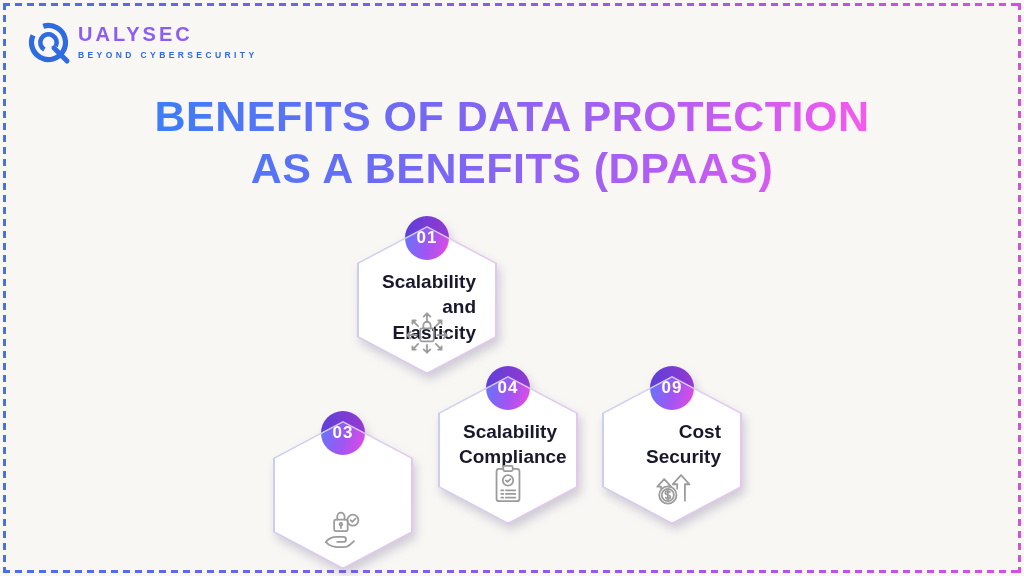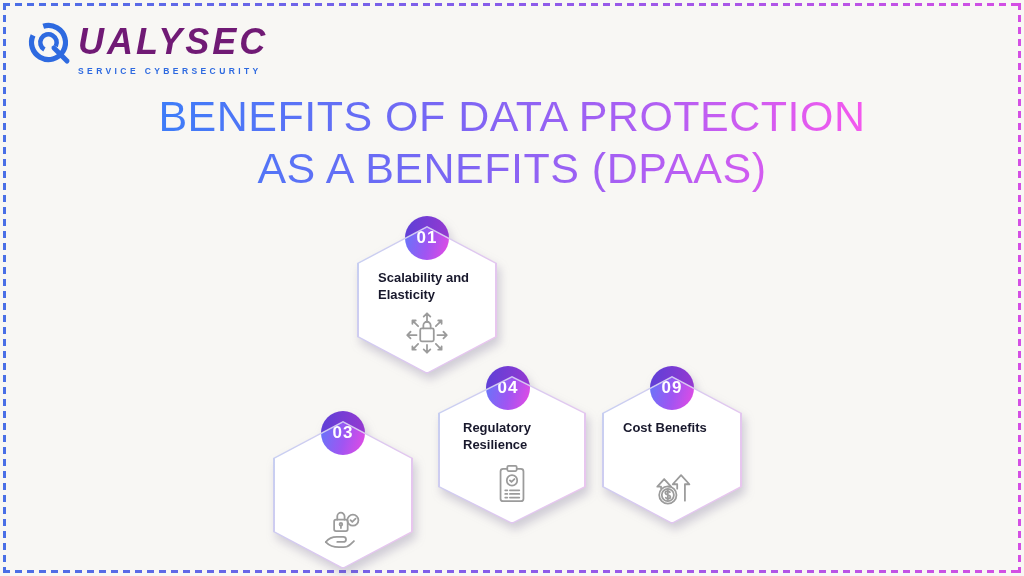--- a/index.html
+++ b/index.html
@@ -19,46 +19,46 @@
     -webkit-mask-image:repeating-linear-gradient(180deg,#000 0 7px,transparent 7px 12px);
             mask-image:repeating-linear-gradient(180deg,#000 0 7px,transparent 7px 12px);}
   .edge-right{top:3px;bottom:3px;right:3px;width:2.6px;background:#d44fe4;
     -webkit-mask-image:repeating-linear-gradient(180deg,#000 0 7px,transparent 7px 12px);
             mask-image:repeating-linear-gradient(180deg,#000 0 7px,transparent 7px 12px);}
 
   
   .logo{position:absolute;left:26px;top:20px;display:flex;align-items:flex-start;}
   .logo-q{width:47px;height:47px;flex:0 0 auto;}
   .logo-col{display:flex;flex-direction:column;margin-left:5px;padding-top:4px;}
-  .logo-word{font-size:36px;font-weight:700;letter-spacing:3px;color:#701a75;line-height:1;font-style:italic;}
+  .logo-word{font-size:20px;font-weight:700;letter-spacing:3px;color:#8b5cf6;line-height:1;}
   .logo-tag{font-size:8.5px;font-weight:700;letter-spacing:3.4px;color:#2e6ae0;margin-top:6px;}
 
   
   .title{position:absolute;left:122px;width:780px;top:90px;text-align:center;
-    font-size:43px;font-weight:400;line-height:1.22;letter-spacing:.5px;
+    font-size:43px;font-weight:700;line-height:1.22;letter-spacing:.5px;
     background:linear-gradient(90deg,#3f7cf8 6%,#7a66f4 42%,#b05ef3 68%,#f659ee 96%);
     -webkit-background-clip:text;background-clip:text;color:transparent;}
 
   
   .hex-wrap{position:absolute;width:140px;height:148px;
     filter:drop-shadow(3px 6px 5px rgba(105,95,135,.28));}
   .hex-badge-back{position:absolute;left:48px;top:-10px;width:44px;height:44px;border-radius:50%;
     background:linear-gradient(100deg,#5b40d7,#9c38d0);z-index:0;}
   .hex-border{position:absolute;inset:0;z-index:1;
     clip-path:polygon(50% 0%,100% 25%,100% 75%,50% 100%,0% 75%,0% 25%);
     background:linear-gradient(115deg,#c4d0f1 0%,#dcc8f0 55%,#ecc5ee 100%);}
   .hex-fill{position:absolute;inset:1.6px;
     clip-path:polygon(50% 0%,100% 25%,100% 75%,50% 100%,0% 75%,0% 25%);
     background:#ffffff;}
   .hex-badge{position:absolute;left:46.4px;top:-11.6px;width:44px;height:44px;border-radius:50%;
     background:linear-gradient(105deg,#5d7bfa 0%,#a055f2 55%,#e84ae2 100%);
     display:flex;align-items:center;justify-content:center;
     color:#ffffff;font-size:17px;font-weight:700;letter-spacing:1px;}
-  .hex-label{margin:41px auto 0;max-width:98px;text-align:left;
-    font-size:13px;font-weight:700;color:#18182c;line-height:1.35;}
+  .hex-label{margin:41px auto 0;max-width:98px;text-align:right;
+    font-size:19px;font-weight:700;color:#18182c;line-height:1.35;}
   .hex-icon{position:absolute;bottom:14px;left:50%;transform:translateX(-50%);width:50px;height:50px;}
   .hex-icon svg{width:100%;height:100%;}
 </style>
 </head>
 <body>
 
 <div class="canvas">
 
   <div class="edge edge-top"></div>
   <div class="edge edge-bottom"></div>
@@ -66,21 +66,21 @@
   <div class="edge edge-right"></div>
 
   <div class="logo">
     <svg class="logo-q" viewBox="0 0 47 47" fill="none">
       <circle cx="22.5" cy="22.5" r="17" stroke="#2e6ae0" stroke-width="5.2" stroke-dasharray="78 14" transform="rotate(-60 22.5 22.5)"></circle>
       <circle cx="22.5" cy="22.5" r="8.2" stroke="#2e6ae0" stroke-width="4.6" stroke-dasharray="38 14" transform="rotate(120 22.5 22.5)"></circle>
       <path d="M28 28 L41 41" stroke="#2e6ae0" stroke-width="5" stroke-linecap="round"></path>
     </svg>
     <div class="logo-col">
       <div class="logo-word">UALYSEC</div>
-      <div class="logo-tag">SERVICE CYBERSECURITY</div>
+      <div class="logo-tag">BEYOND CYBERSECURITY</div>
     </div>
   </div>
 
   <div class="title">
     <div>BENEFITS OF DATA PROTECTION</div>
     <div>AS A BENEFITS (DPAAS)</div>
   </div>
 
   <div class="hex-wrap" style="left:357px;top:226px;">
     <div class="hex-badge-back"></div>
@@ -125,49 +125,49 @@
             <circle cx="33.5" cy="16.5" r="5.3"></circle>
             <path d="M31.2 16.5l1.7 1.7 3.2-3.2"></path>
             <path d="M7.5 37.5c2.8-3.6 6.4-4.9 10.6-4.9h6.1c1.5 0 2.7 1.1 2.7 2.4s-1.2 2.4-2.7 2.4h-5.7"></path>
             <path d="M7.5 37.5c3.3 3.4 7.8 4.9 12.6 4.9h4.3c2.6 0 5.1-1 7-2.9l3.1-3"></path>
           </svg>
         </div>
       </div>
     </div>
   </div>
 
-  <div class="hex-wrap" style="left:438px;top:376px;padding-left:8px;">
+  <div class="hex-wrap" style="left:438px;top:376px;">
     <div class="hex-badge-back"></div>
     <div class="hex-border">
       <div class="hex-fill">
         <div class="hex-badge">
           <span>04</span>
         </div>
-        <div class="hex-label">Regulatory Resilience</div>
+        <div class="hex-label">Scalability Compliance</div>
         <div class="hex-icon">
           <svg viewBox="0 0 48 48" fill="none" stroke="#9b9b9b" stroke-width="1.7" stroke-linecap="round" stroke-linejoin="round">
             <rect x="13" y="10.5" width="22" height="31" rx="2.5"></rect>
             <rect x="19.5" y="7.5" width="9" height="5" rx="1.2" fill="#ffffff"></rect>
             <circle cx="24" cy="21.5" r="5"></circle>
             <path d="M22 21.5l1.5 1.5 2.8-2.8"></path>
             <path d="M17.5 31h2M22 31h9M17.5 34.5h2M22 34.5h9M17.5 38h2M22 38h9"></path>
           </svg>
         </div>
       </div>
     </div>
   </div>
 
   <div class="hex-wrap" style="left:602px;top:376px;">
     <div class="hex-badge-back"></div>
     <div class="hex-border">
       <div class="hex-fill">
         <div class="hex-badge">
           <span>09</span>
         </div>
-        <div class="hex-label">Cost Benefits</div>
+        <div class="hex-label">Cost Security</div>
         <div class="hex-icon">
           <svg viewBox="0 0 48 48" fill="none" stroke="#9b9b9b" stroke-width="1.7" stroke-linecap="round" stroke-linejoin="round">
             <path d="M29 29.5v-4.3h-4.3l8-8.8 8 8.8h-4.3V41"></path>
             <path d="M13.5 29V27.5h-3.6l6.6-7.3 6.6 7.3h-2.8"></path>
             <circle cx="20" cy="35.5" r="8.3"></circle>
             <circle cx="20" cy="35.5" r="5.8"></circle>
             <path d="M22 32.9c-.5-.9-1.7-1.3-2.8-1-1 .2-1.7 1-1.6 1.9.1 1 1.1 1.4 2.4 1.7 1.3.3 2.3.7 2.4 1.7.1.9-.6 1.7-1.6 1.9-1.1.3-2.3-.1-2.8-1M20 30.7v9.6"></path>
           </svg>
         </div>
       </div>

